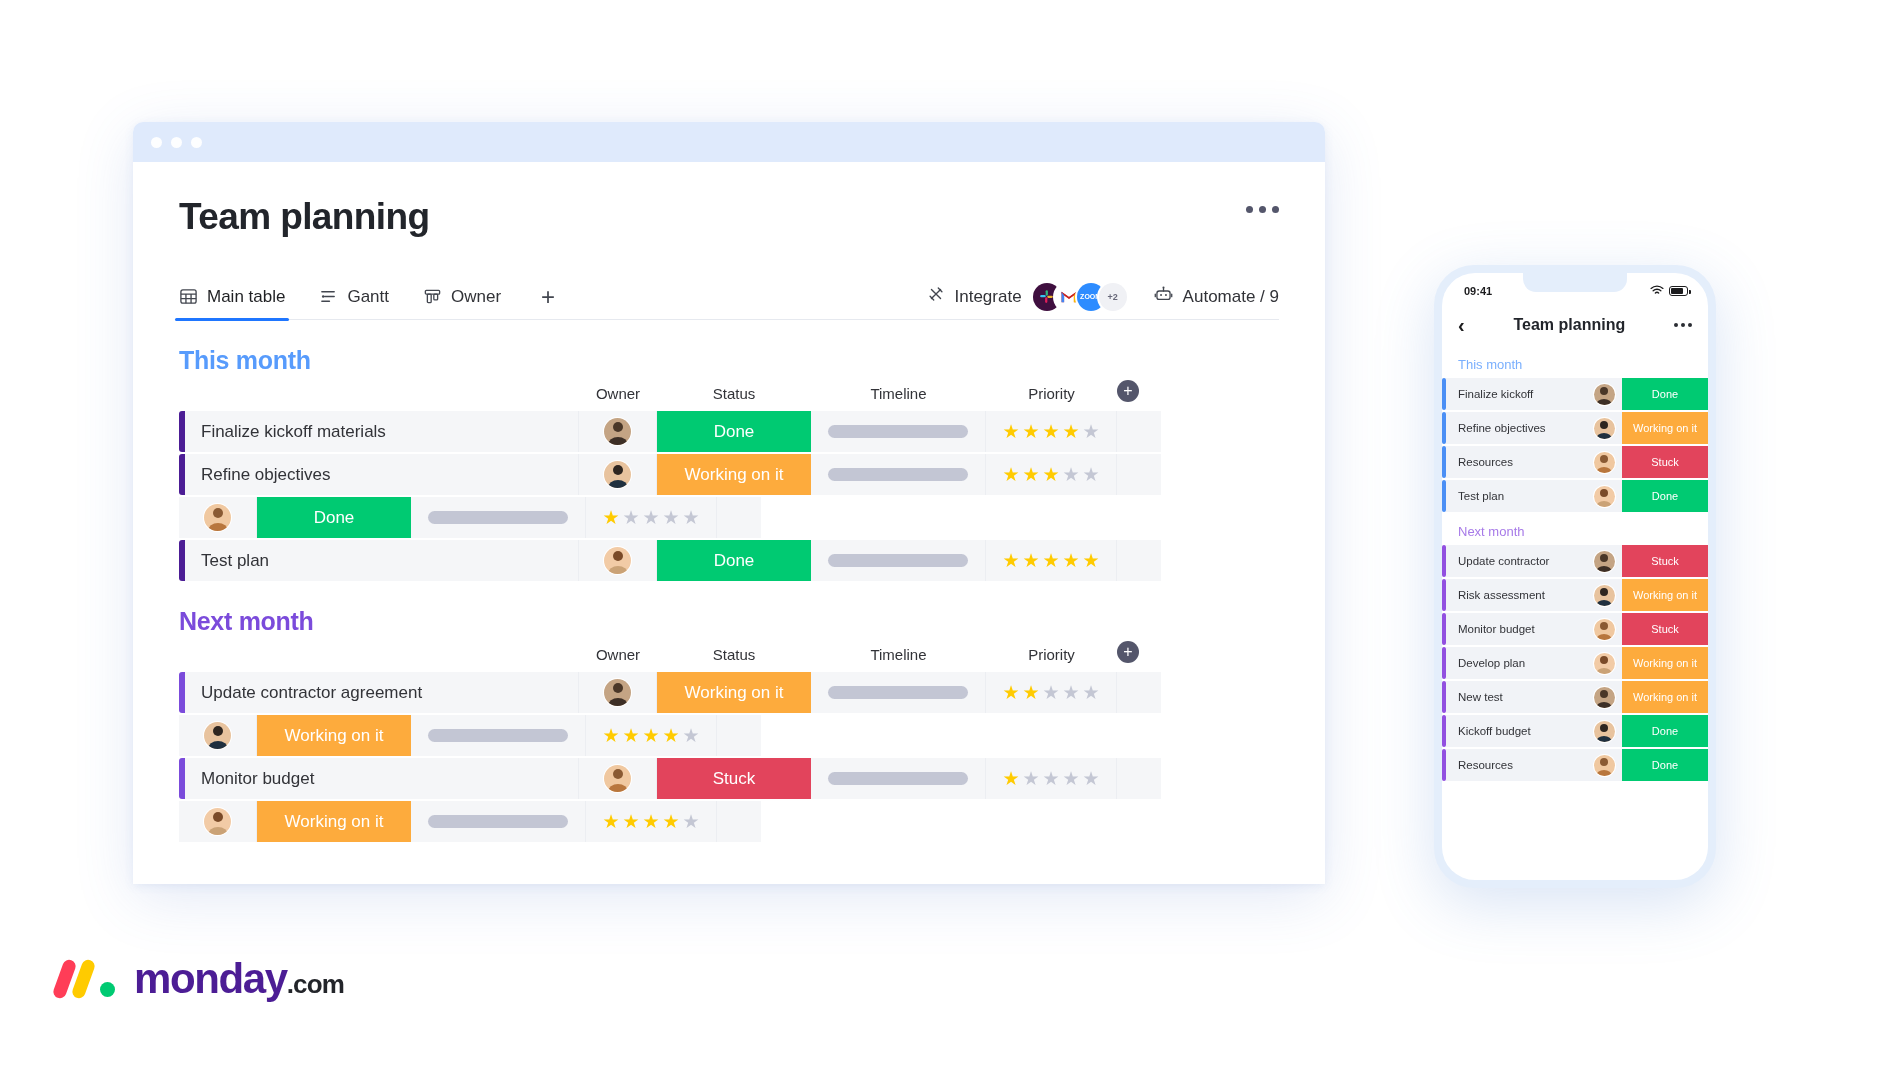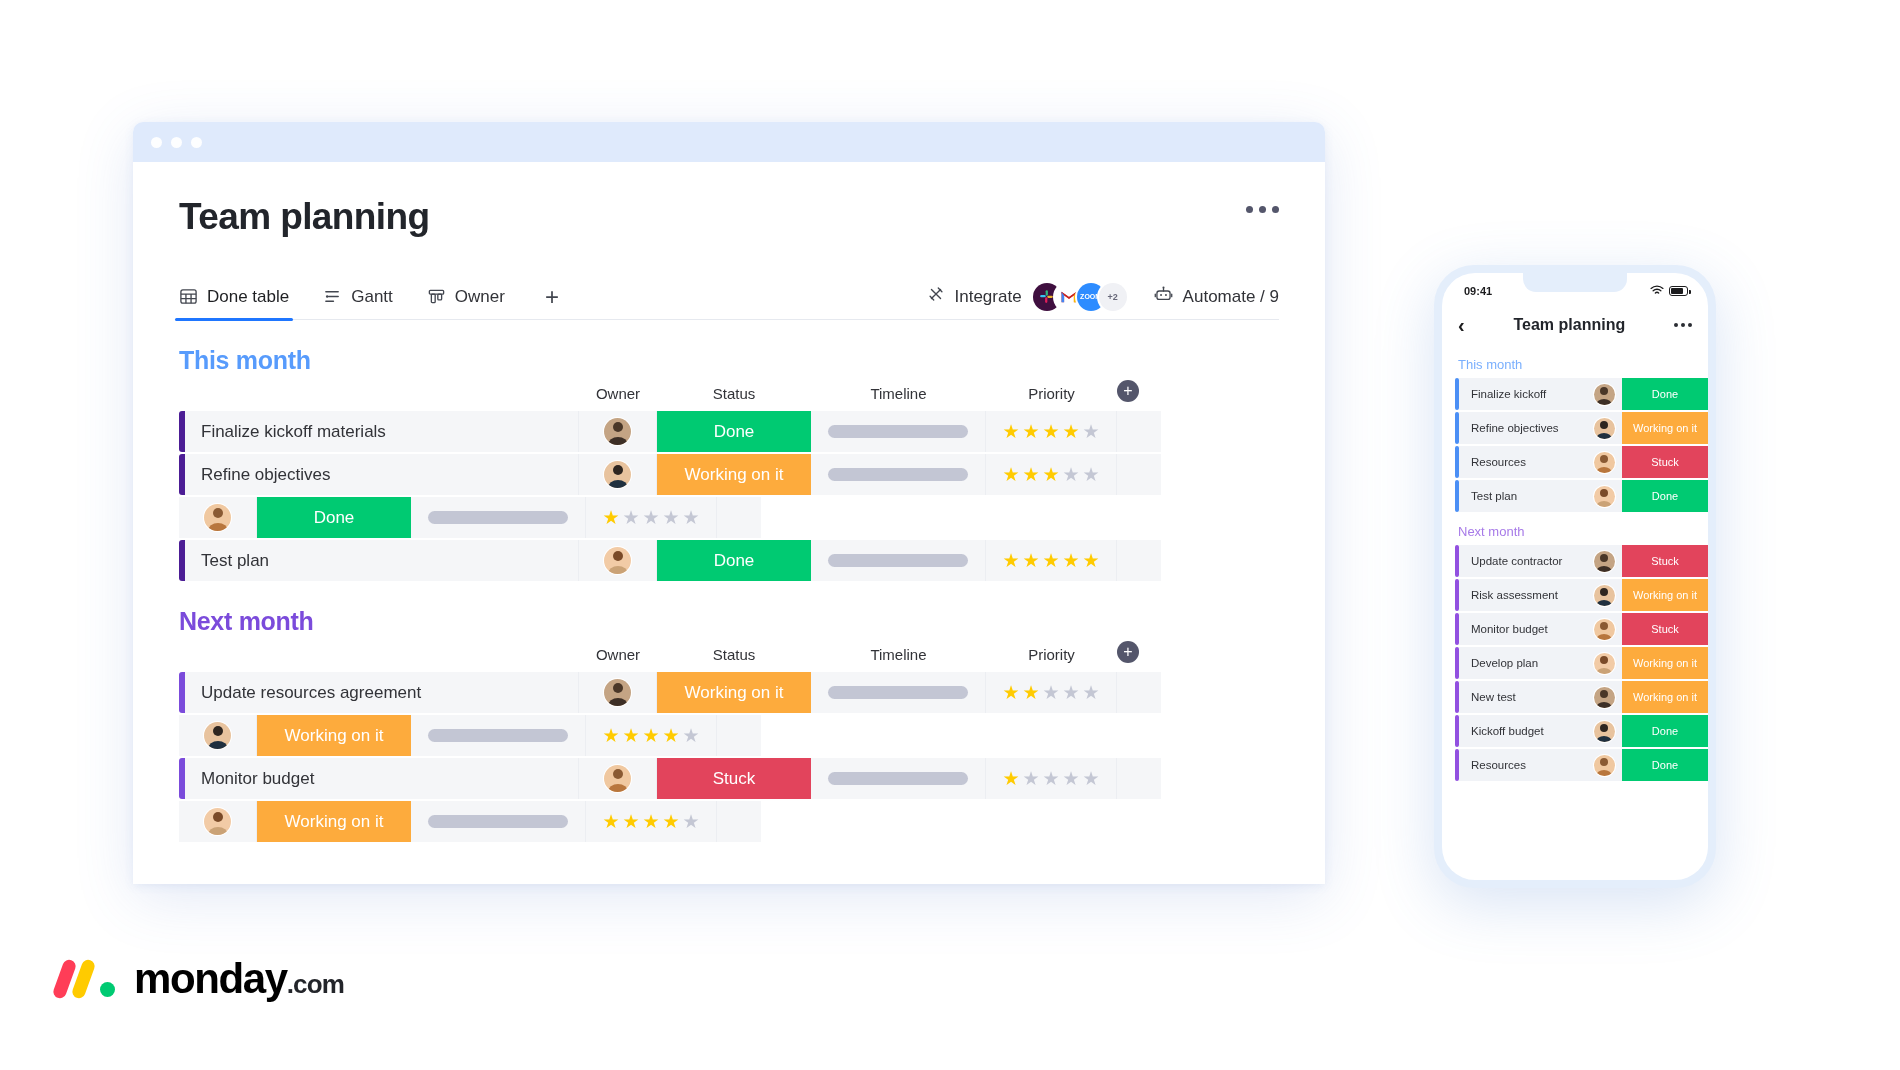--- a/index.html
+++ b/index.html
@@ -165,21 +165,21 @@
   }
   #ph-back { font-size:20px; color:#1c1c1e; font-weight:700; cursor:pointer; line-height:1;}
   #ph-title { flex:1; text-align:center; font-size:16px; font-weight:700; color:#22252b;}
   #ph-kebab { display:flex; gap:3px; cursor:pointer;}
   #ph-kebab i{width:4px;height:4px;border-radius:50%;background:#2b2d33;display:block;}
 
   .ph-group-title { font-size:13px; padding:10px 0 6px 16px; }
   .ph-group-title.blue{ color:#7aaffd; }
   .ph-group-title.purple{ color:#a77ae8; }
 
-  .ph-row { display:flex; align-items:stretch; height:32px; margin-bottom:2px; padding-left:13px;}
+  .ph-row { display:flex; align-items:stretch; height:32px; margin-bottom:2px; }
   .ph-bar { width:4px; border-radius:2px; background:#4b8ff5; flex:none; }
   .ph-group.purple-g .ph-bar { background:#9250e0; }
   .ph-name {
     flex:1; background:#f1f3f7; display:flex; align-items:center;
     padding-left:12px; font-size:11.5px; color:#323338;
   }
   .ph-ava { width:36px; background:#f1f3f7; display:flex;align-items:center;justify-content:center;}
   .ph-ava .avatar{ width:21px;height:21px;}
   .ph-ava .avatar::before{width:8px;height:8px;top:3px;}
   .ph-ava .avatar::after{width:16px;height:12px;bottom:-6px;}
@@ -188,21 +188,21 @@
     color:#fff; font-size:11px;
   }
 
   
   #logo { position:absolute; left:58px; top:955px; display:flex; align-items:center; gap:14px;}
   #logo-mark { position:relative; width:62px; height:40px; }
   .lmark { position:absolute; width:13px; height:40px; border-radius:7px; transform:rotate(20deg); }
   #lm1 { left:0;   background:#ff3d57; }
   #lm2 { left:19px; background:#ffcb00; }
   #lm-dot { position:absolute; left:42px; top:23px; width:15px; height:15px; border-radius:50%; background:#00ca72;}
-  #logo-text { font-size:42px; font-weight:700; color:#000000; letter-spacing:-1.4px; }
+  #logo-text { font-size:42px; font-weight:700; color:#4c1d95; letter-spacing:-1.4px; }
   #logo-com { font-size:26px; font-weight:700; color:#23252a; letter-spacing:-0.8px;}
 </style>
 </head>
 <body>
 
 <div id="stage">
 
   <div id="desktop-window">
 
     <div id="titlebar">
@@ -224,21 +224,21 @@
       <div id="tabs-row">
         <div id="tabs">
 
           <div class="tab active">
             <span>
               <svg width="19" height="19" viewBox="0 0 20 20" fill="none" stroke="#42464f" stroke-width="1.4">
                 <rect x="2" y="3" width="16" height="14" rx="2"></rect>
                 <path d="M2 7.5h16M2 12.2h16M7.3 7.5V17M12.7 7.5V17"></path>
               </svg>
             </span>
-            <span>Done table</span>
+            <span>Main table</span>
           </div>
 
           <div class="tab">
             <span>
               <svg width="19" height="19" viewBox="0 0 20 20" fill="none" stroke="#42464f" stroke-width="1.5" stroke-linecap="round">
                 <path d="M3 5h13M6 10h10M3 15h8"></path>
                 <circle cx="4.4" cy="10" r="1.3" fill="#42464f" stroke="none"></circle>
               </svg>
             </span>
             <span>Gantt</span>
@@ -418,21 +418,21 @@
               <div class="hd c-owner">Owner</div>
               <div class="hd c-status">Status</div>
               <div class="hd c-time">Timeline</div>
               <div class="hd c-prio">Priority</div>
               <div class="hd c-add">
                 <span class="add-col">+</span>
               </div>
             </div>
             <div class="rows">
               <div class="row">
-                <div class="cell name c-name">Update resources agreement</div>
+                <div class="cell name c-name">Update contractor agreement</div>
                 <div class="cell c-owner">
                   <span class="avatar "></span>
                 </div>
                 <div class="cell c-status" style="padding:0;background:transparent;border:none;">
                   <span class="status" style="background:#fdab3d">Working on it</span>
                 </div>
                 <div class="cell c-time">
                   <span class="timeline-track"><span class="timeline-fill" style="width:20%"></span></span>
                 </div>
                 <div class="cell c-prio">

